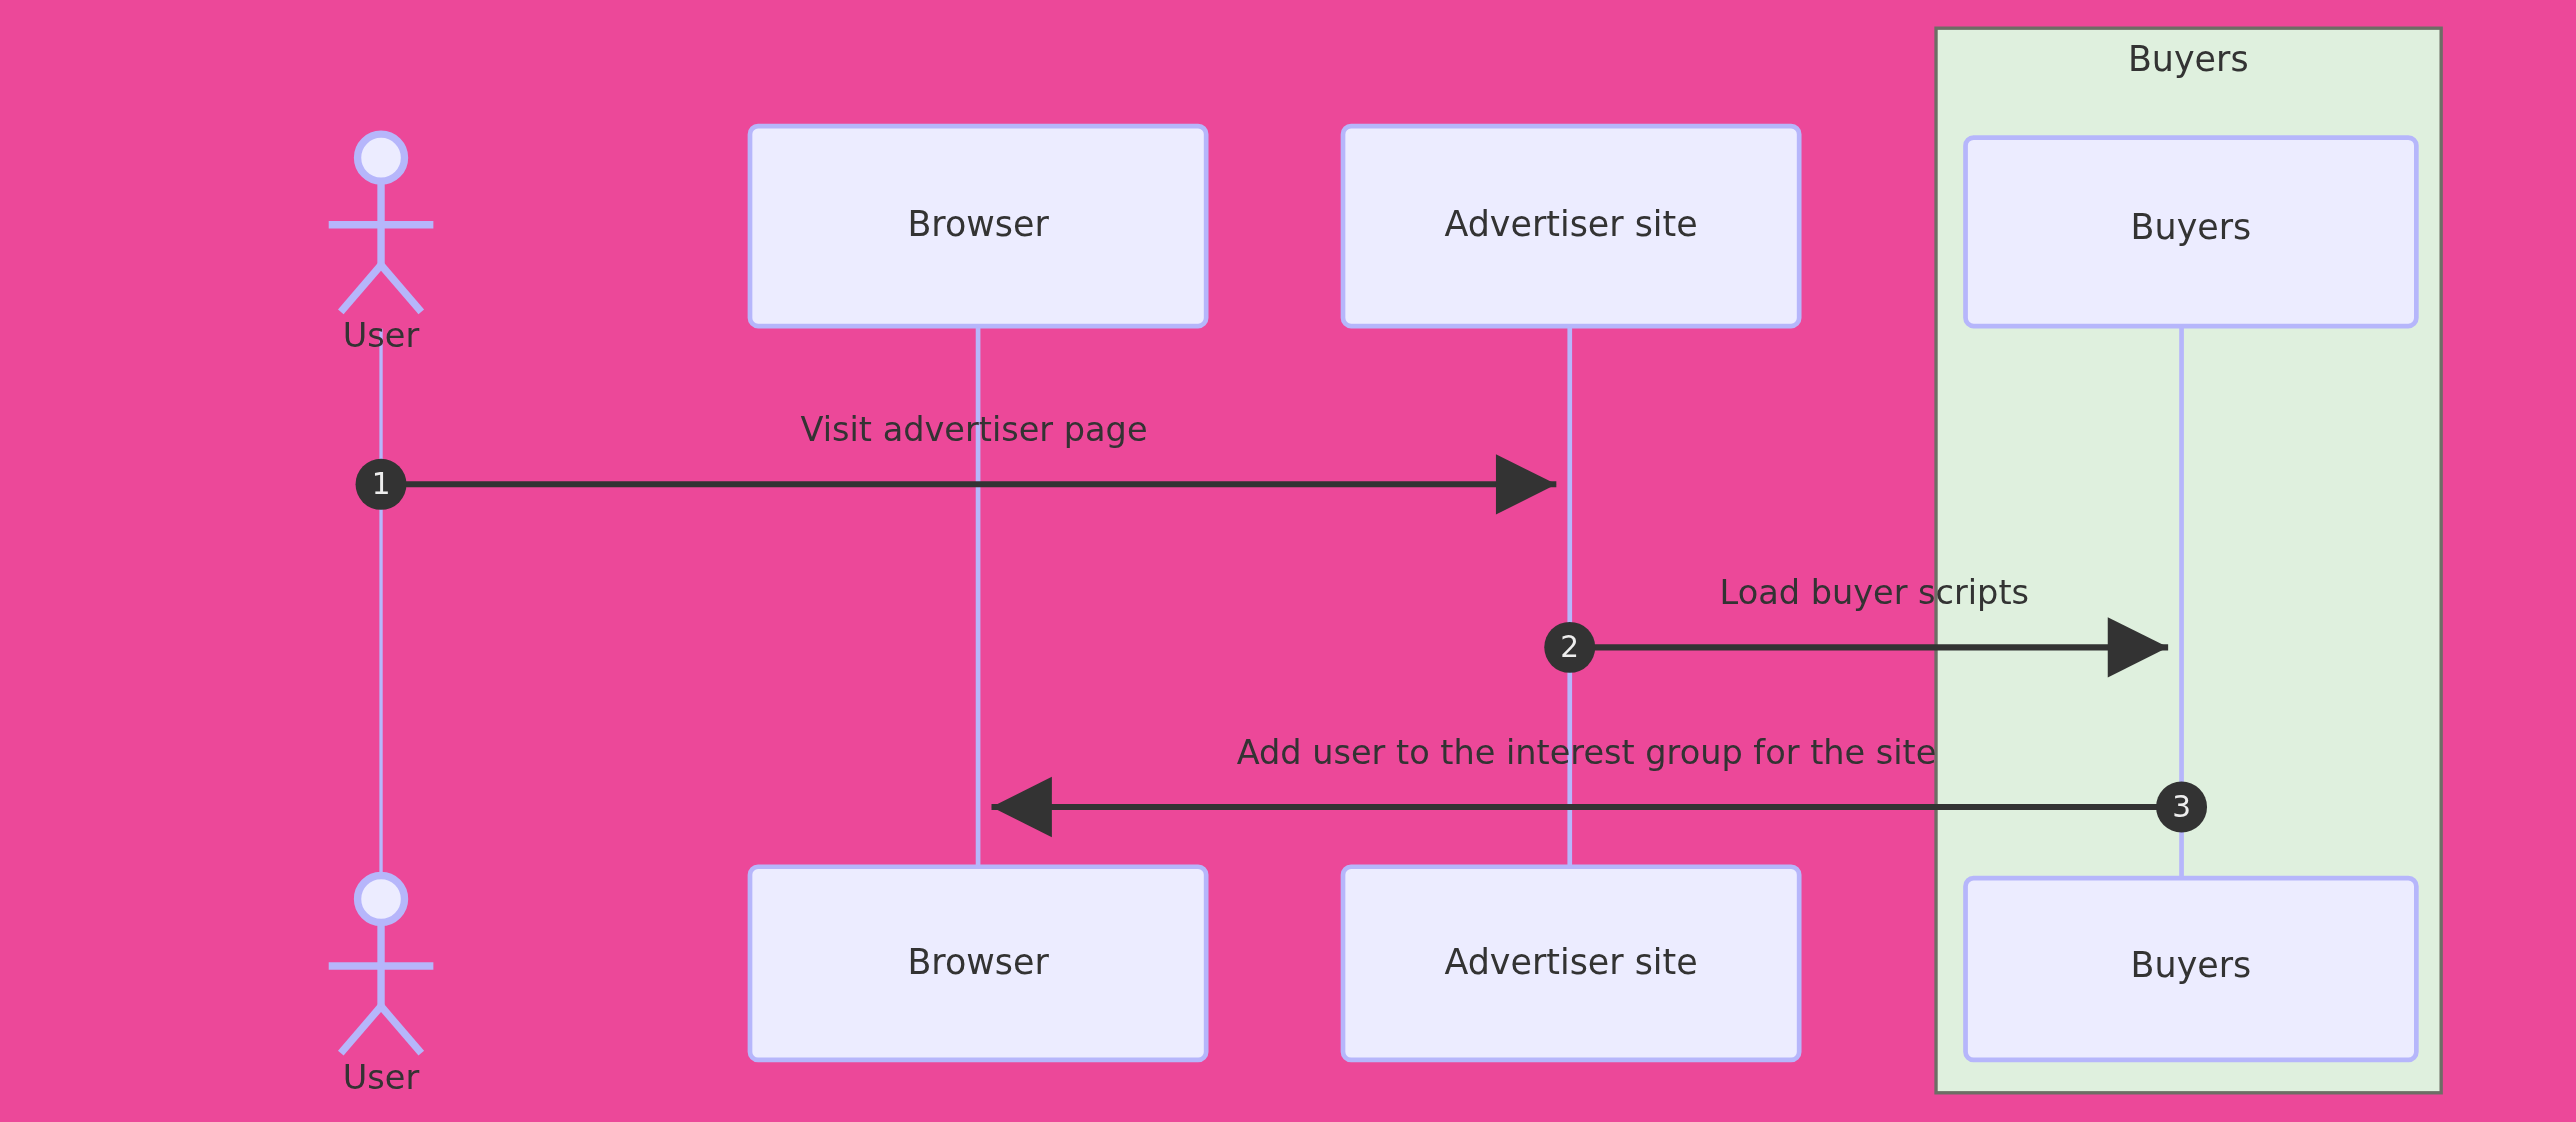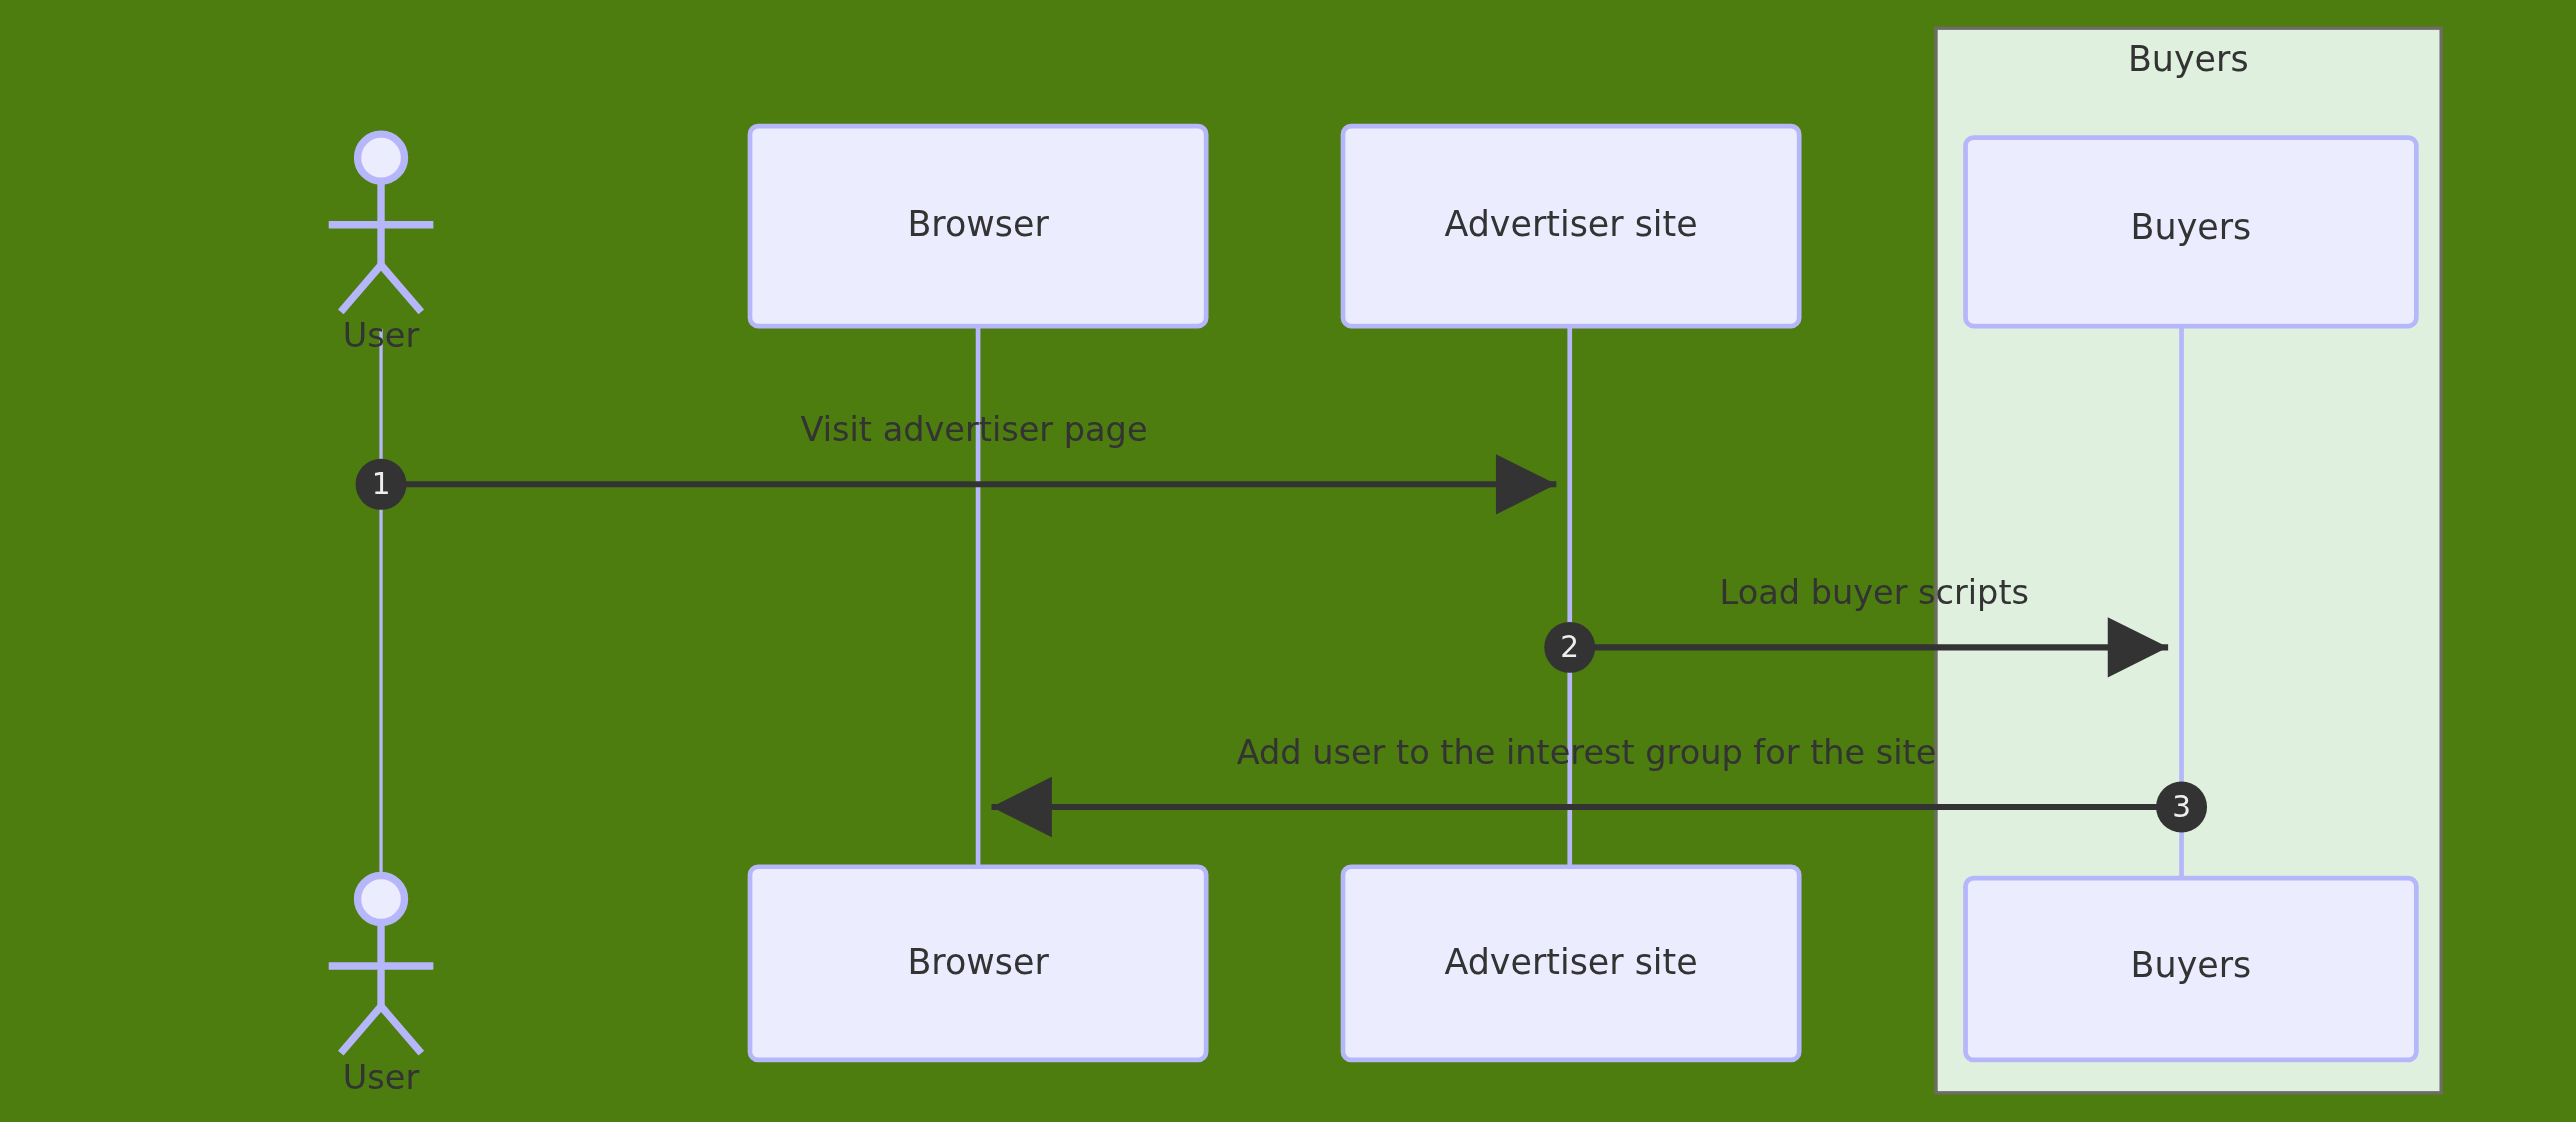--- a/index.html
+++ b/index.html
@@ -5,21 +5,21 @@
 <style>
   html, body {
     margin: 0;
     padding: 0;
     background: #ffffff;
   }
   #stage {
     position: relative;
     width: 2576px;
     height: 1123px;
-    background: #4d7c0f;
+    background: #ec4899;
     font-family: "DejaVu Sans", "Liberation Sans", sans-serif;
     overflow: hidden;
   }
   #diagram-svg {
     position: absolute;
     left: 0;
     top: 0;
     width: 2576px;
     height: 1123px;
     display: block;

